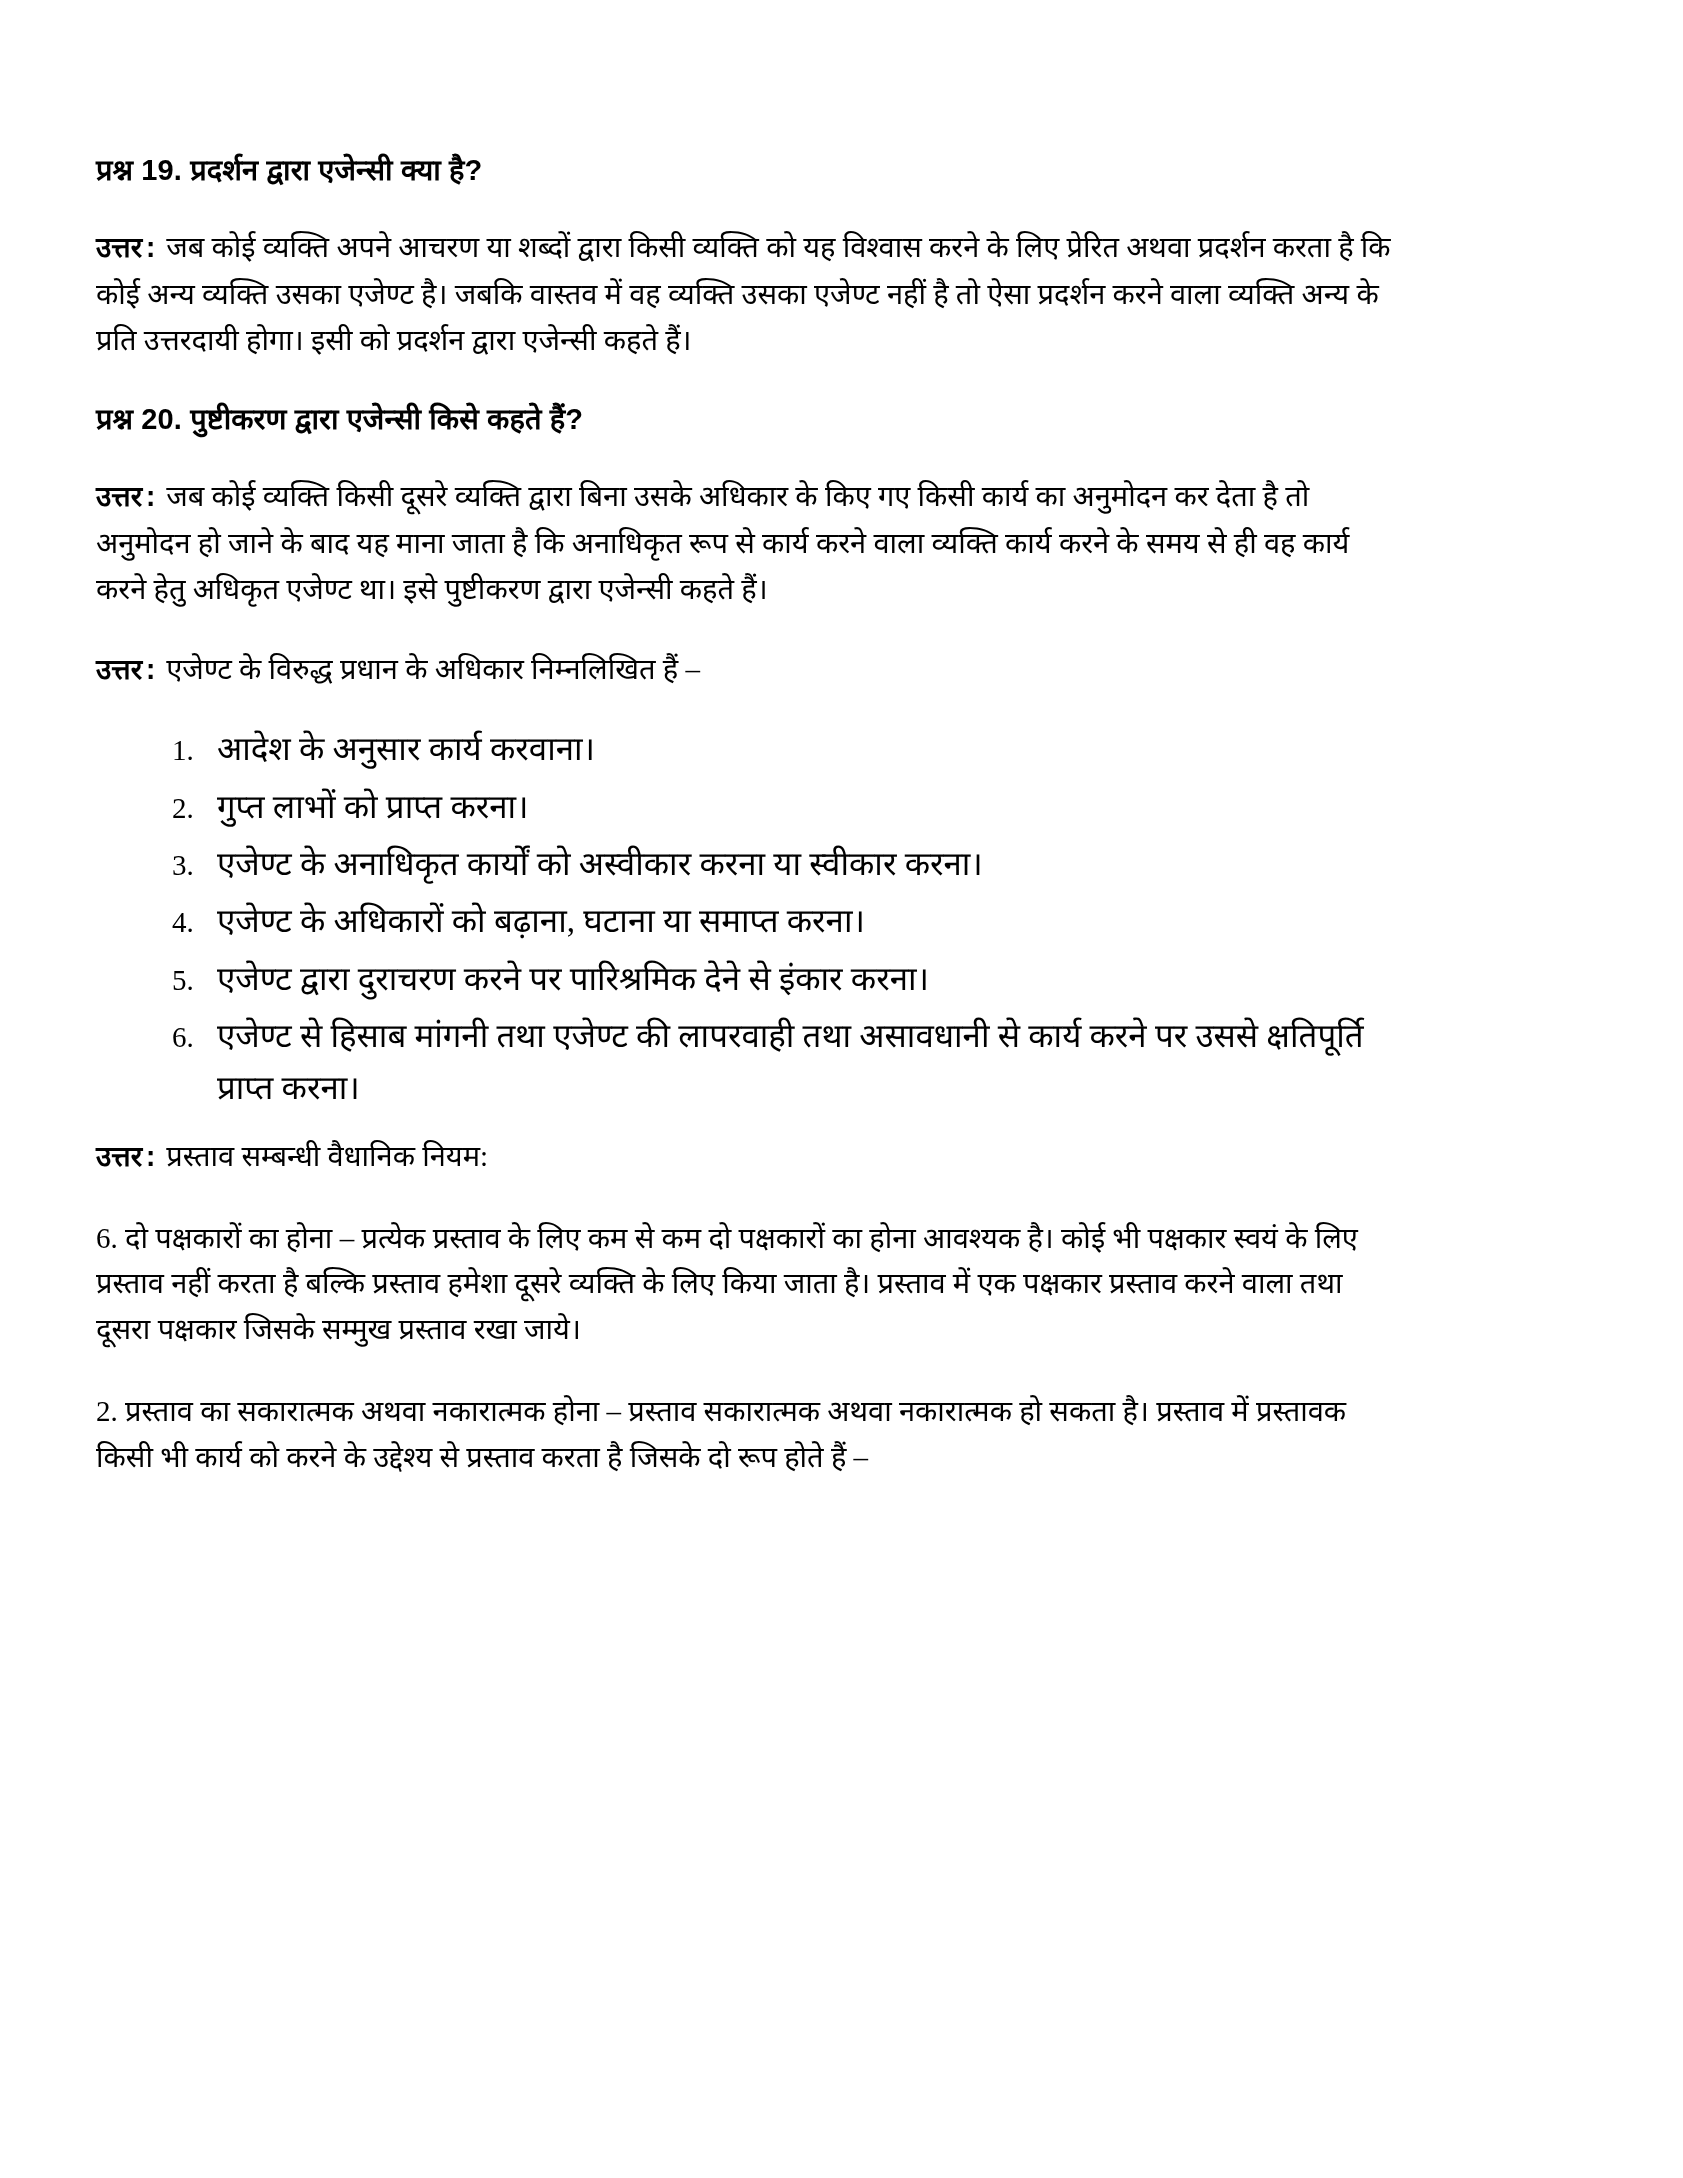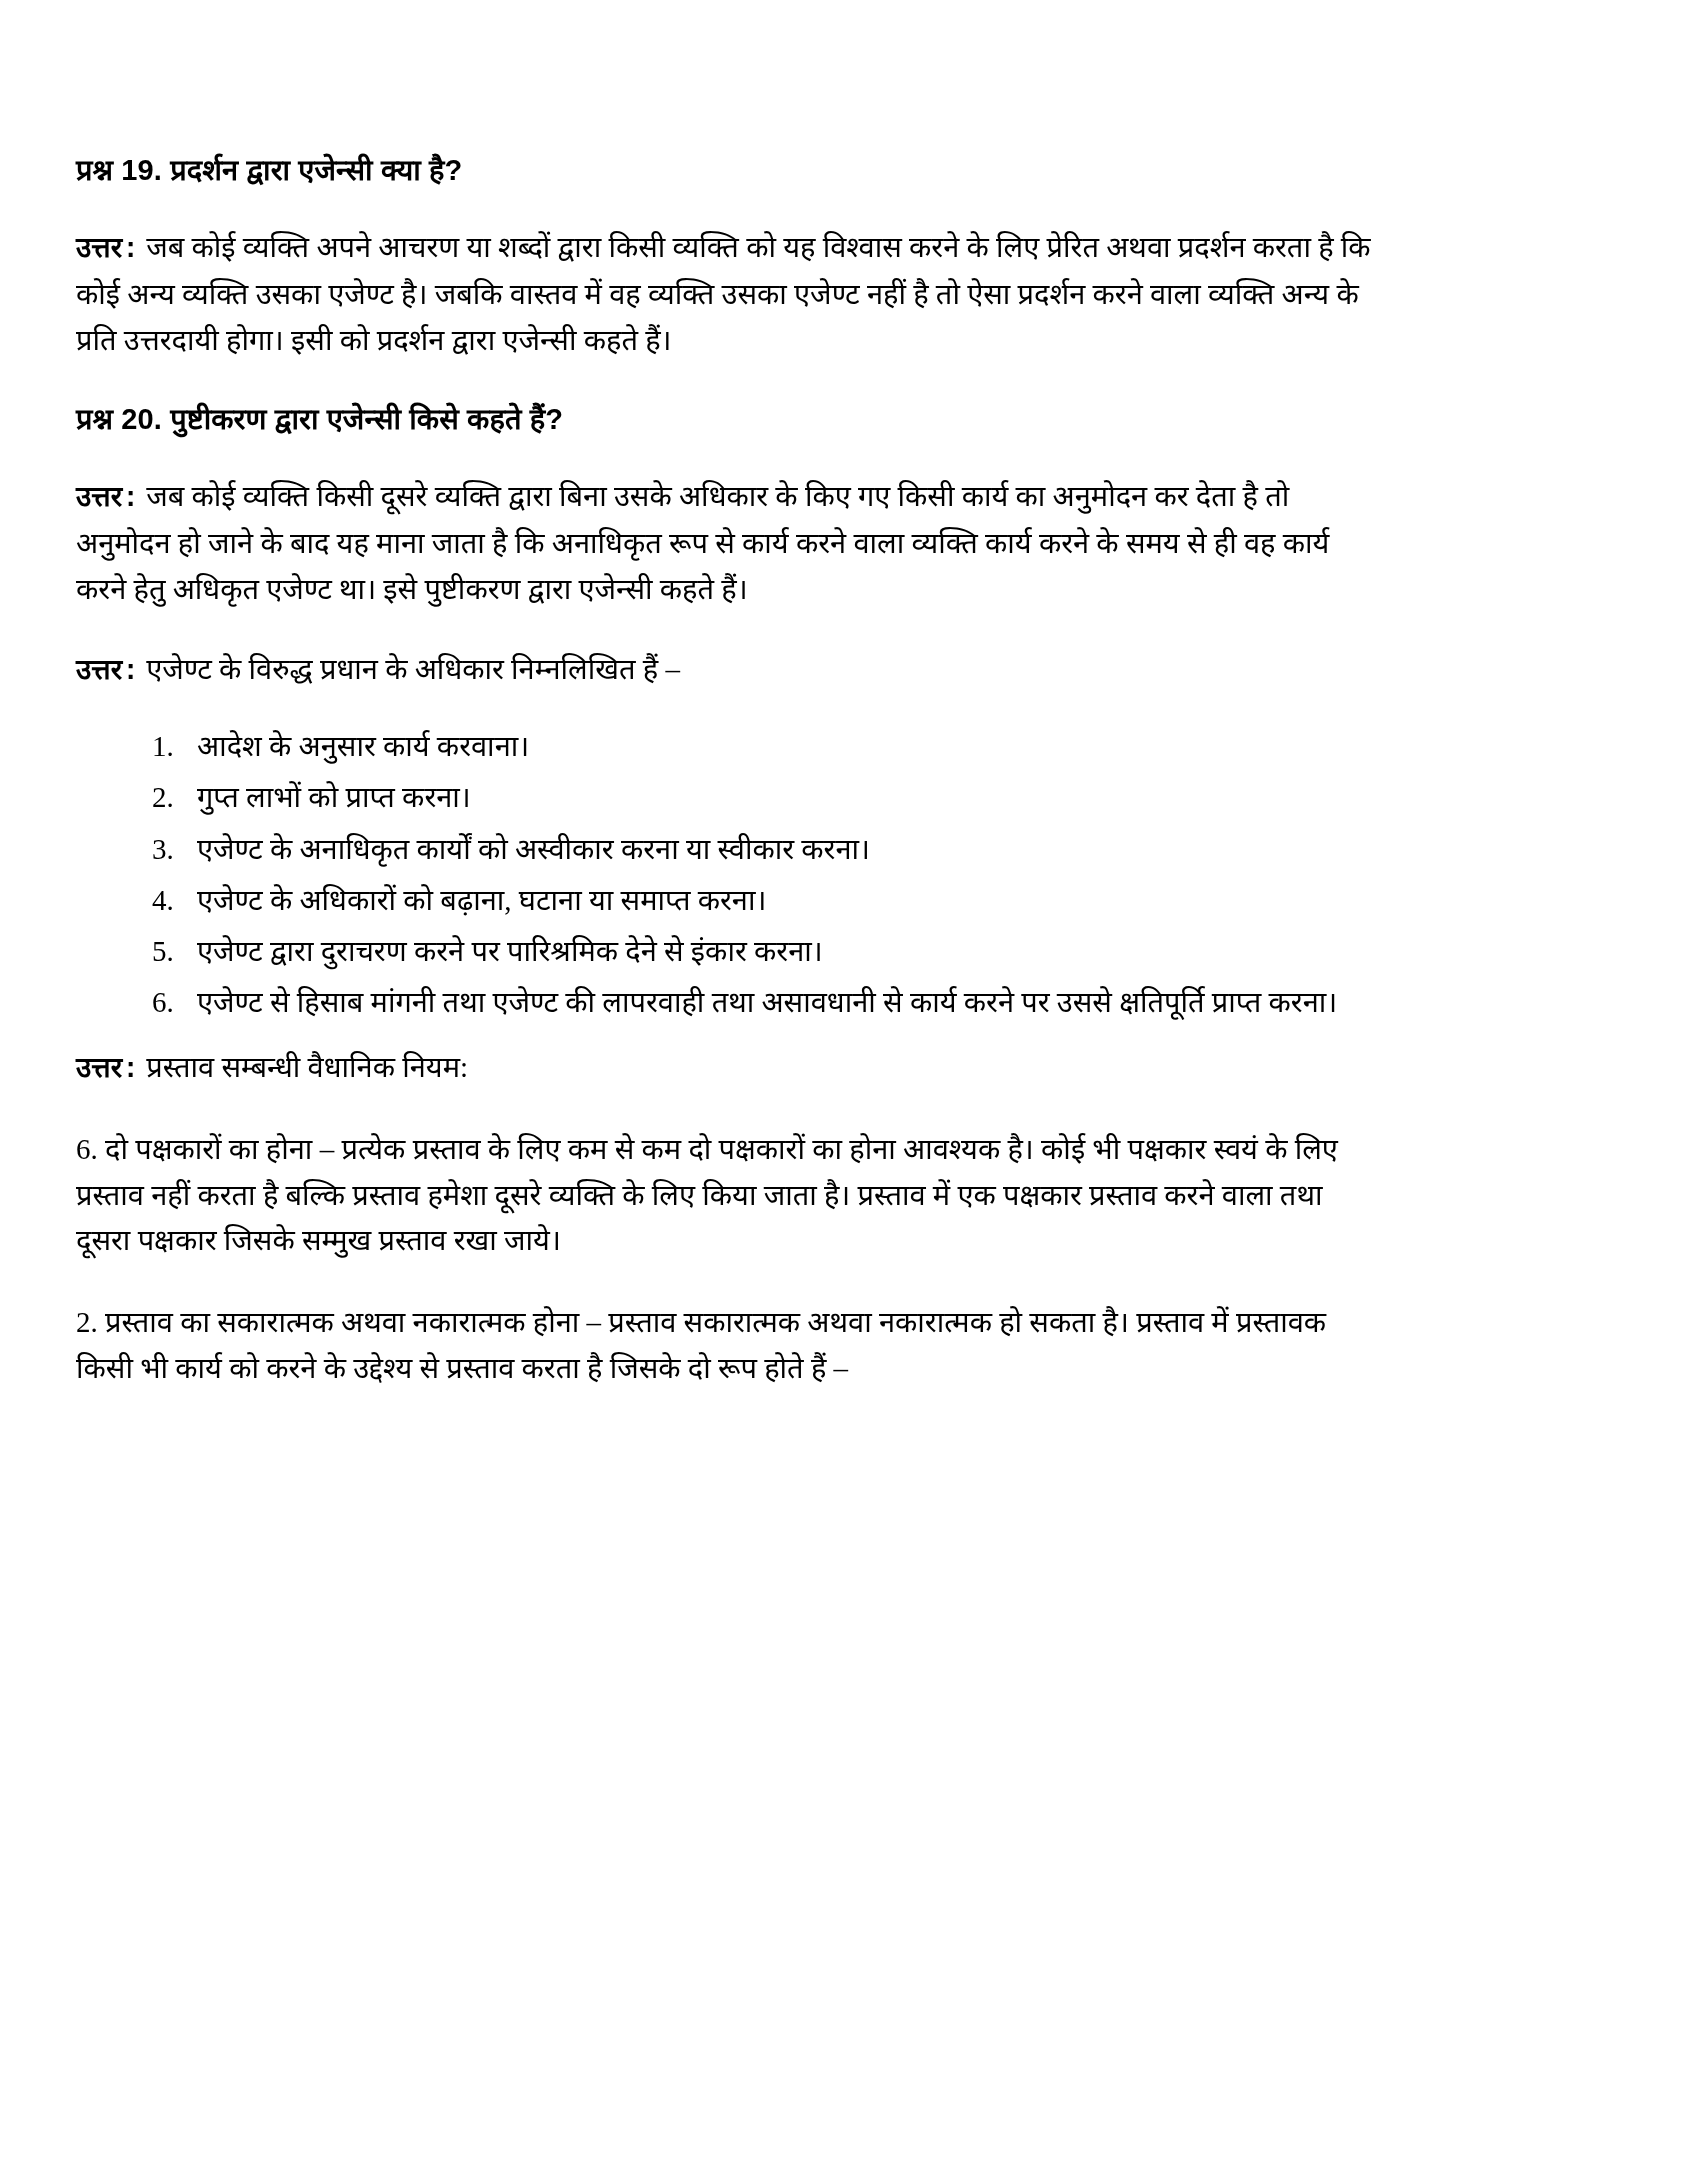--- a/index.html
+++ b/index.html
@@ -8,21 +8,21 @@
     padding: 0;
     background: #ffffff;
   }
 
   .page {
     position: relative;
     width: 1479px;
     height: 2178px;
     background: #ffffff;
     box-sizing: border-box;
-    padding: 149px 188px 0 76px;
+    padding: 149px 188px 0 96px;
     font-family: "Liberation Serif", "DejaVu Serif", serif;
     color: #000000;
   }
 
   .content {
     width: 1307px;
   }
 
   
   .q-heading {
@@ -65,21 +65,21 @@
     text-align: center;
     margin: 48px 0 46px 0;
     line-height: 1.3;
   }
 
   
   ol.rights-list {
     margin: 0 0 20px 0;
     padding-left: 105px;
     font-family: "Liberation Serif", "DejaVu Serif", serif;
-    font-size: 29px;
+    font-size: 33px;
     line-height: 1.56;
     list-style-position: outside;
   }
 
   ol.rights-list li {
     margin: 0 0 6px 0;
     padding-left: 16px;
   }
 
   ol.rights-list li::marker {

